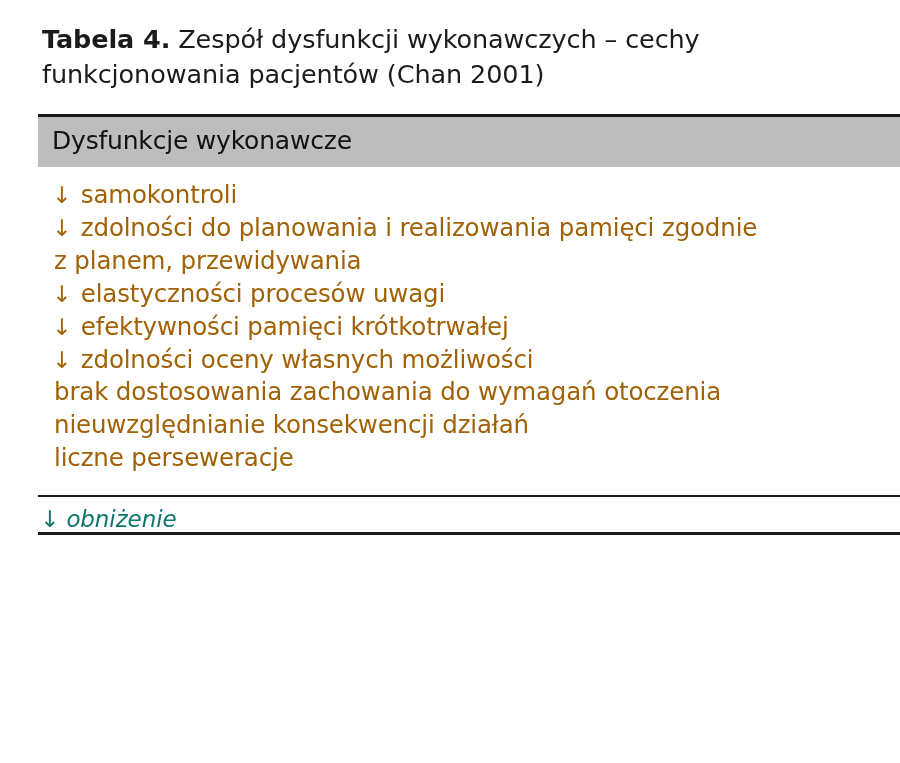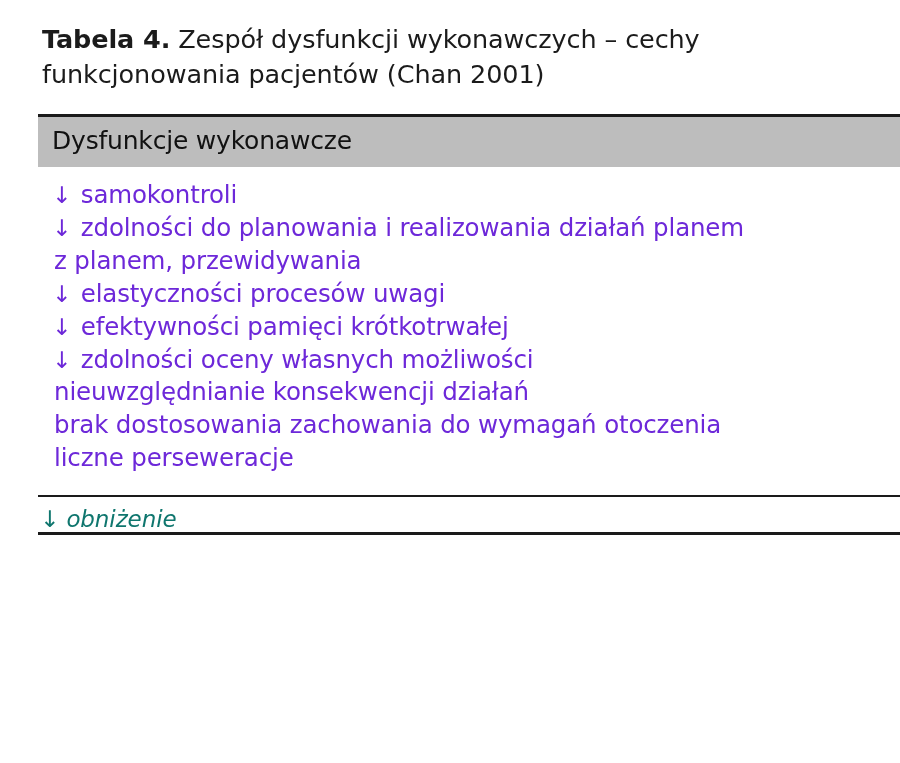--- a/index.html
+++ b/index.html
@@ -62,21 +62,21 @@
     line-height: 1.2;
   }
 
   .table-body {
     padding: 12px 14px 10px 14px;
     box-sizing: border-box;
   }
   .row {
     font-size: 24.5px;
     line-height: 1.34;
-    color: #6d28d9;
+    color: #a16207;
     letter-spacing: -0.15px;
     white-space: nowrap;
   }
   .row .arrow {
     font-size: 23px;
     padding-right: 2px;
   }
 
   .table-footnote-sep {
     border-top: 2px solid #1a1a1a;
@@ -110,45 +110,45 @@
       <div class="table-header-title">Dysfunkcje wykonawcze</div>
     </div>
 
     <div class="table-body">
       <div class="row">
         <span class="arrow">↓</span>
         <span>samokontroli</span>
       </div>
       <div class="row">
         <span class="arrow">↓</span>
-        <span>zdolności do planowania i realizowania działań planem</span>
+        <span>zdolności do planowania i realizowania pamięci zgodnie</span>
       </div>
       <div class="row">
         <span class="arrow"></span>
         <span>z planem, przewidywania</span>
       </div>
       <div class="row">
         <span class="arrow">↓</span>
         <span>elastyczności procesów uwagi</span>
       </div>
       <div class="row">
         <span class="arrow">↓</span>
         <span>efektywności pamięci krótkotrwałej</span>
       </div>
       <div class="row">
         <span class="arrow">↓</span>
         <span>zdolności oceny własnych możliwości</span>
       </div>
       <div class="row">
         <span class="arrow"></span>
-        <span>nieuwzględnianie konsekwencji działań</span>
+        <span>brak dostosowania zachowania do wymagań otoczenia</span>
       </div>
       <div class="row">
         <span class="arrow"></span>
-        <span>brak dostosowania zachowania do wymagań otoczenia</span>
+        <span>nieuwzględnianie konsekwencji działań</span>
       </div>
       <div class="row">
         <span class="arrow"></span>
         <span>liczne perseweracje</span>
       </div>
     </div>
 
     <div class="table-footnote-sep"></div>
 
     <div class="footnote">

